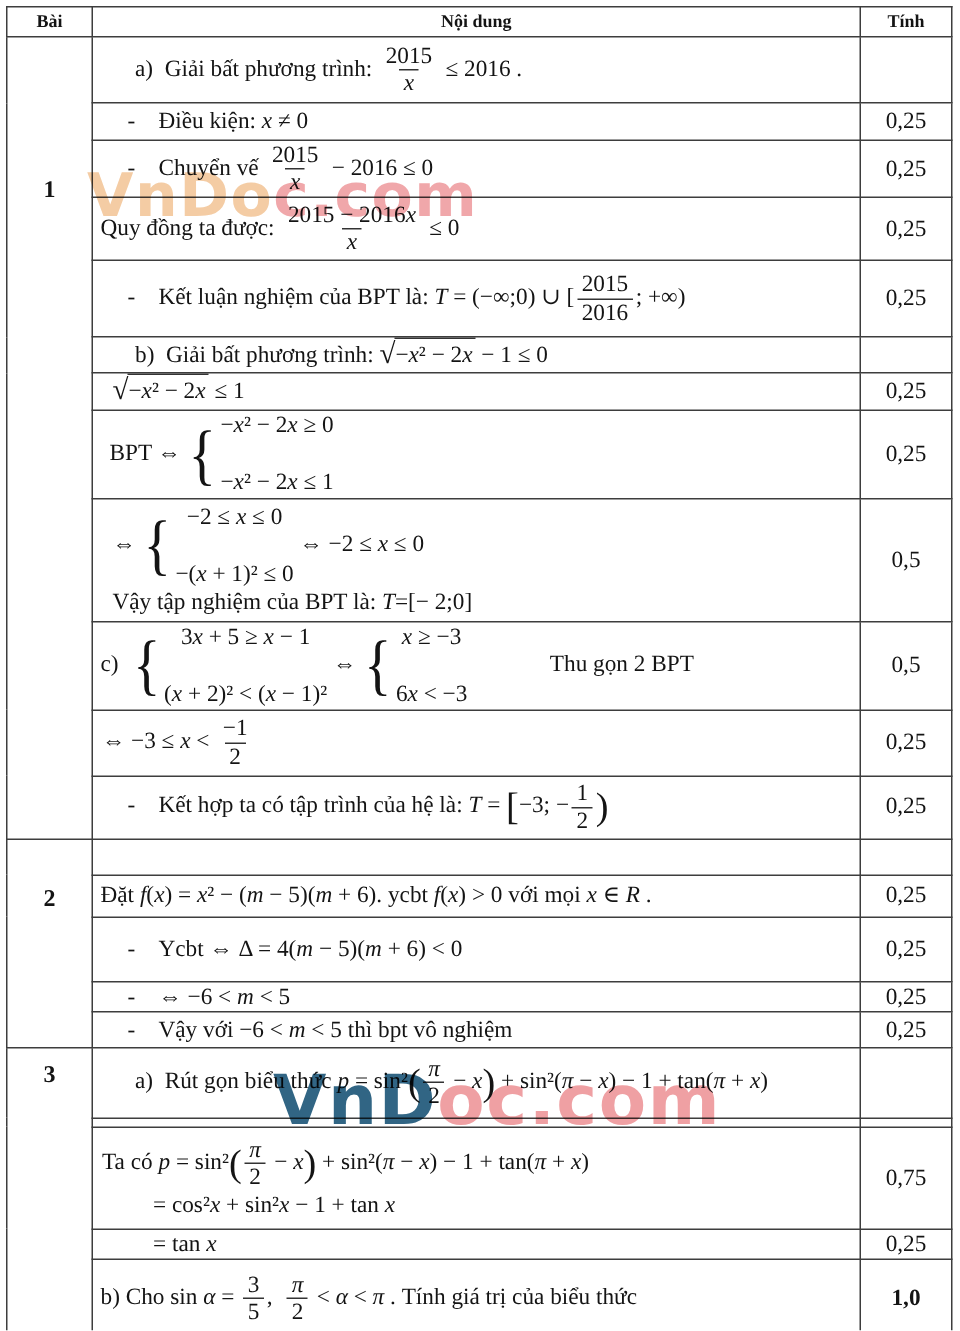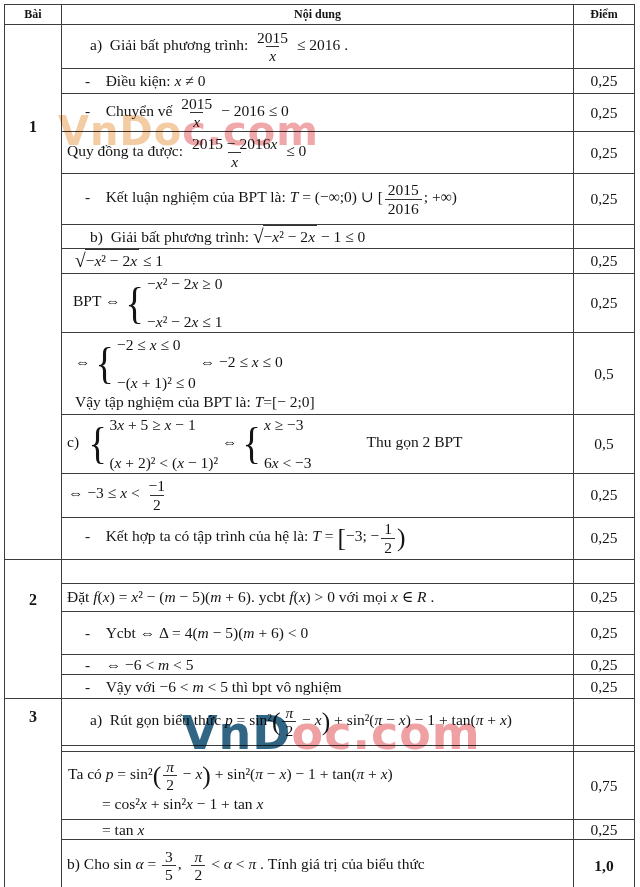--- a/index.html
+++ b/index.html
@@ -42,21 +42,21 @@
     display:inline-flex;flex-direction:column;align-items:center;
     vertical-align:middle;margin:0 2px;line-height:1.12;text-align:center;
   }
   .frac .num{padding:0 3px;}
   .frac .den{border-top:1px solid #333;padding:0 3px;}
   .sqrt{white-space:nowrap;display:inline-block;}
   .sqrt .rad{font-size:1.25em;line-height:1;margin-right:-1px;vertical-align:top;}
   .sqrt .bod{border-top:1.2px solid #333;padding:2px 2px 0 1px;}
   .cases{display:inline-flex;align-items:center;vertical-align:middle;}
   .cases .brace{font-size:2.9em;font-weight:400;line-height:0.72;transform:scaleX(0.85);margin-right:1px;}
-  .cases .clines{display:inline-flex;flex-direction:column;gap:19px;text-align:left;}
+  .cases .clines{display:inline-flex;flex-direction:column;gap:19px;text-align:left;align-items:center;}
   .big{font-size:1.65em;line-height:1;vertical-align:middle;}
   .sp{display:inline-block;}
   
   .wm{
     position:absolute;
     font-family:"DejaVu Sans",sans-serif;
     font-weight:bold;
     letter-spacing:1px;
     mix-blend-mode:multiply;
     opacity:0.85;
@@ -79,21 +79,21 @@
     <colgroup>
         <col class="c-bai">
         <col class="c-noidung">
         <col class="c-diem">
       </colgroup>
 
     <tbody>
         <tr style="height:20px;">
       <th>Bài</th>
       <th>Nội dung</th>
-      <th>Điểm</th>
+      <th>Tính</th>
     </tr>
 
     <tr style="height:44px;">
       <td class="bai" rowspan="12" style="padding-top:92px;">1</td>
       <td class="content" style="padding-left:28px;"><span class="txt">a) Giải bất phương trình: </span><span class="frac">
               <span class="num math">2015</span>
               <span class="den math"><i>x</i></span>
             </span><span class="math"> ≤ 2016 .</span></td>
       <td class="diem"></td>
     </tr>

